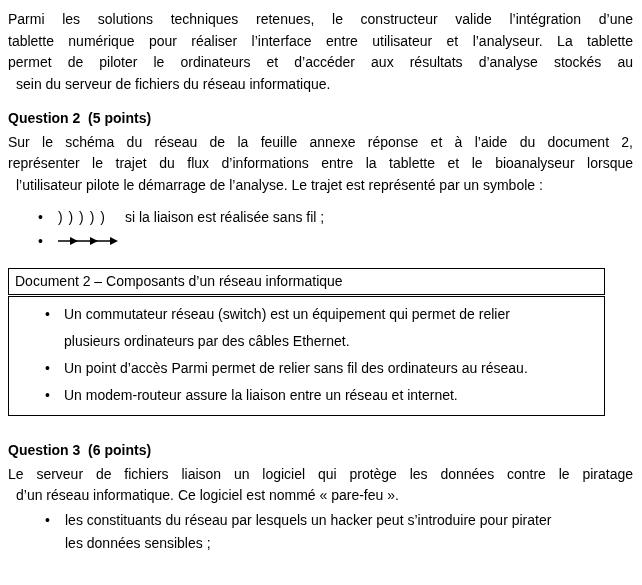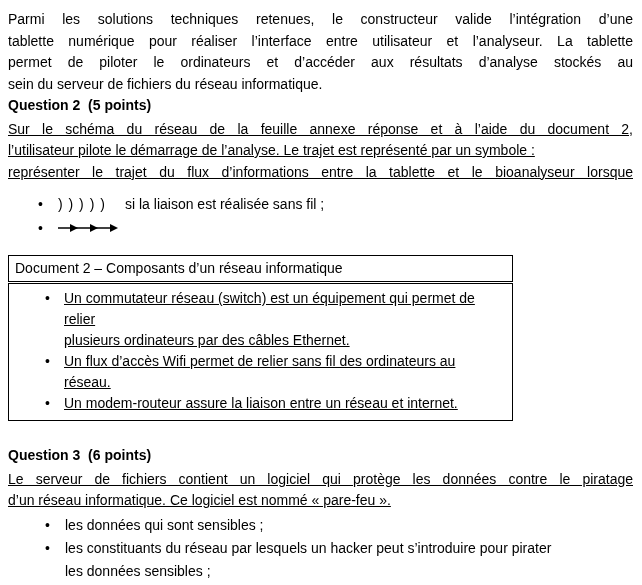--- a/index.html
+++ b/index.html
@@ -16,32 +16,32 @@
 
   p { margin: 0; }
 
   
   .jl {
     display: block;
     text-align: justify;
     text-align-last: justify;
     line-height: 21.5px;
   }
-  .jl.last { text-align-last: left; }
+  .jl.last { text-align-last: left; margin-left: 8px; }
 
   h3 {
     font-size: 14px;
     font-weight: bold;
     margin: 0;
     line-height: 21.5px;
     white-space: pre-wrap;
   }
-  .h-q2 { margin-top: 0; }
+  .h-q2 { margin-top: 13px; }
   .h-q3 { margin-top: 24px; }
-  .p-after-h { margin-top: 2px; text-decoration: underline; }
+  .p-after-h { margin-top: 2px; }
   .p-gap { margin-top: 9px; }
 
   
   .q2-list {
     list-style: none;
     margin: 9px 0 0 0;
     padding: 0;
   }
   .q2-list li {
     display: flex;
@@ -58,40 +58,39 @@
   }
   .sym-cable {
     width: 67px;
     flex: none;
     display: flex;
     align-items: center;
   }
   .sym-cable svg { display: block; }
 
   
-  .docbox { margin: 15px 0 0 0; width: 505px; box-sizing: border-box; }
+  .docbox { margin: 15px 0 0 0; width: 597px; box-sizing: border-box; }
   .docbox-header {
     border: 1.5px solid #000;
     box-sizing: border-box;
     padding: 2px 6px 3px 6px;
     line-height: 20px;
   }
   .docbox-body {
     border: 1.5px solid #000;
     box-sizing: border-box;
     margin-top: 1px;
     padding: 4px 8px 6px 0;
   }
   .docbox-body ul { list-style: none; margin: 0; padding: 0; }
   .docbox-body li {
     position: relative;
     padding-left: 55px;
-    line-height: 21px;
+    line-height: 27px;
     white-space: pre-line;
-    text-decoration: underline;
   }
   .docbox-body li::before {
     content: "\2022";
     position: absolute;
     left: 36px;
   }
 
   
   .q3-list { list-style: none; margin: 2px 0 0 0; padding: 0; }
   .q3-list li {
@@ -115,22 +114,22 @@
     <span class="jl">Parmi les solutions techniques retenues, le constructeur valide l’intégration d’une</span>
     <span class="jl">tablette numérique pour réaliser l’interface entre utilisateur et l’analyseur. La tablette</span>
     <span class="jl">permet de piloter le ordinateurs et d’accéder aux résultats d’analyse stockés au</span>
     <span class="jl last">sein du serveur de fichiers du réseau informatique.</span>
   </p>
 
   <h3 class="h-q2">Question 2  (5 points)</h3>
 
   <p class="p-after-h">
     <span class="jl">Sur le schéma du réseau de la feuille annexe réponse et à l’aide du document 2,</span>
+    <span class="jl">représenter le trajet du flux d’informations entre la tablette et le bioanalyseur lorsque</span>
     <span class="jl last">l’utilisateur pilote le démarrage de l’analyse. Le trajet est représenté par un symbole :</span>
-    <span class="jl">représenter le trajet du flux d’informations entre la tablette et le bioanalyseur lorsque</span>
   </p>
 
   <ul class="q2-list">
     <li>
       <span class="marker">•</span>
       <span class="sym-wifi">) ) ) ) )</span>
       <span>si la liaison est réalisée sans fil ;</span>
     </li>
     <li>
       <span class="marker">•</span>
@@ -144,34 +143,33 @@
       </span>
     </li>
   </ul>
 
   <div class="docbox">
     <div class="docbox-header">Document 2 – Composants d’un réseau informatique</div>
     <div class="docbox-body">
       <ul>
         <li>Un commutateur réseau (switch) est un équipement qui permet de relier
 plusieurs ordinateurs par des câbles Ethernet.</li>
-        <li>Un flux d’accès Wifi permet de relier sans fil des ordinateurs au réseau.</li>
+        <li>Un point d’accès Parmi permet de relier sans fil des ordinateurs au réseau.</li>
         <li>Un modem-routeur assure la liaison entre un réseau et internet.</li>
       </ul>
     </div>
   </div>
 
   <h3 class="h-q3">Question 3  (6 points)</h3>
 
   <p class="p-after-h">
-    <span class="jl">Le serveur de fichiers contient un logiciel qui protège les données contre le piratage</span>
+    <span class="jl">Le serveur de fichiers liaison un logiciel qui protège les données contre le piratage</span>
     <span class="jl last">d’un réseau informatique. Ce logiciel est nommé « pare-feu ».</span>
   </p>
 
 
   <ul class="q3-list">
-    <li>les données qui sont sensibles ;</li>
     <li>les constituants du réseau par lesquels un hacker peut s’introduire pour pirater
 les données sensibles ;</li>
 
   </ul>
 
 </div>
 
 </body></html>

